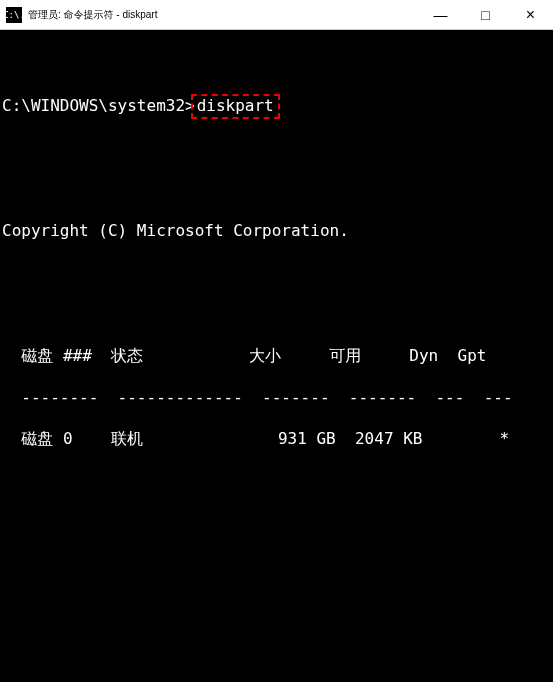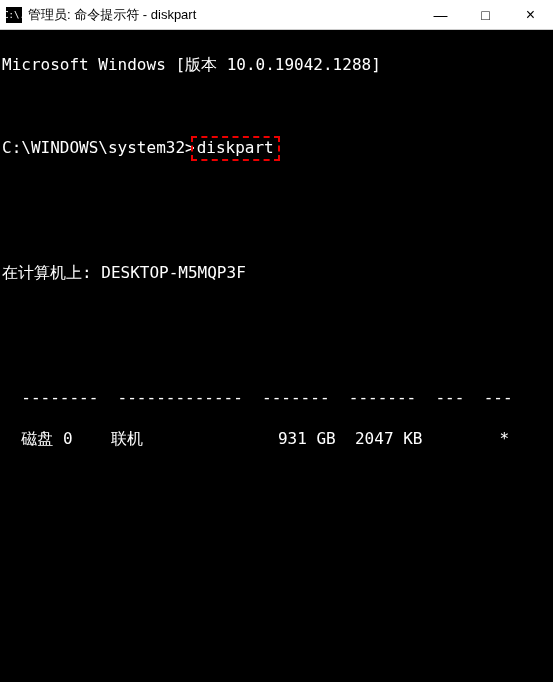--- a/index.html
+++ b/index.html
@@ -32,21 +32,21 @@
       color: #fff;
       display: inline-flex;
       align-items: center;
       justify-content: center;
       font-size: 9px;
       font-family: Consolas, monospace;
       margin-right: 6px;
     }
     .titlebar-text {
       flex: 1;
-      font-size: 13px;
+      font-size: 10px;
       font-family: "Microsoft YaHei", sans-serif;
     }
     .window-controls {
       display: flex;
       height: 100%;
     }
     .win-btn {
       width: 45px;
       height: 100%;
       display: flex;
@@ -82,28 +82,28 @@
   <span class="titlebar-icon">C:\.</span>
   <span class="titlebar-text">管理员: 命令提示符 - diskpart</span>
   <div class="window-controls">
     <div class="win-btn">—</div>
     <div class="win-btn">□</div>
     <div class="win-btn win-close">×</div>
   </div>
 </div>
 
 <div class="terminal">
-<span class="line">Microsoft Windows [版本 10.0.19042.1288]</span>
 <span class="line"> </span>
 <span class="line"><span>C:\WINDOWS\system32&gt;</span><span class="hl">diskpart</span></span>
 <span class="line"> </span>
 <span class="line"> </span>
-<span class="line">在计算机上: DESKTOP-M5MQP3F</span>
+<span class="line">Copyright (C) Microsoft Corporation.</span>
 <span class="line"> </span>
 <span class="line"> </span>
+<span class="line">  磁盘 ###  状态           大小     可用     Dyn  Gpt</span>
 <span class="line">  --------  -------------  -------  -------  ---  ---</span>
 <span class="line">  磁盘 0    联机              931 GB  2047 KB        *</span>
 <span class="line"> </span>
 
 
 
 
 
 
 

